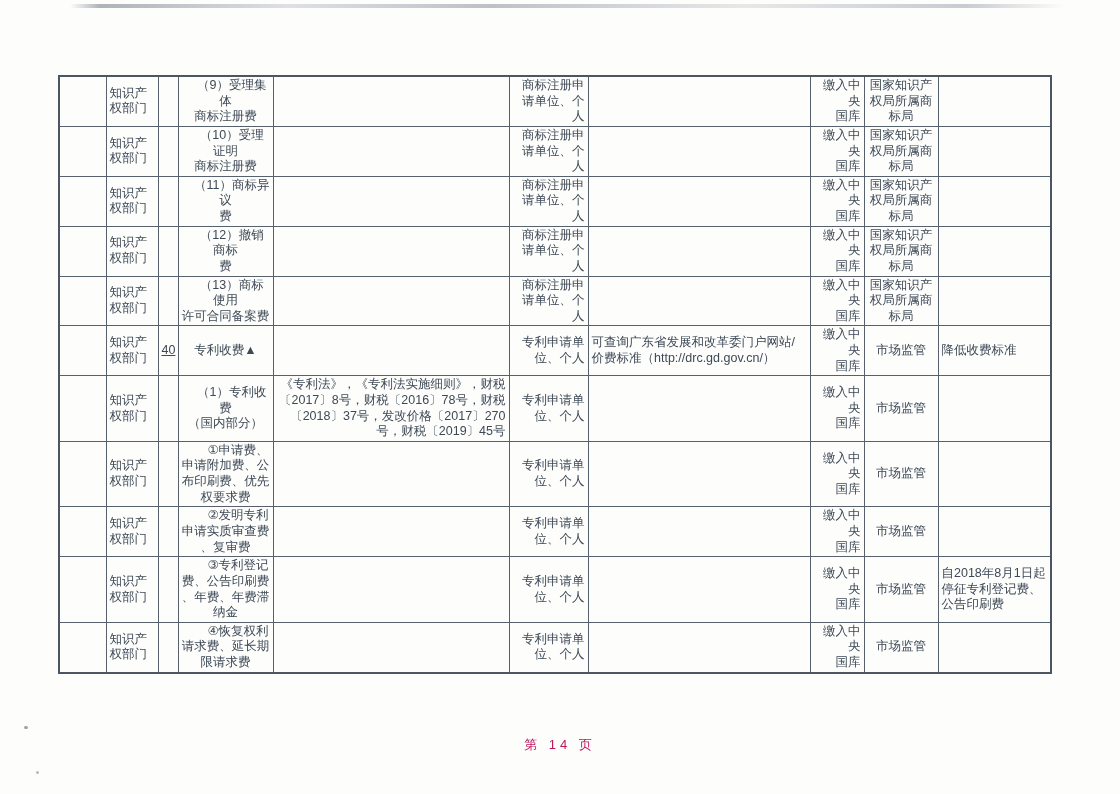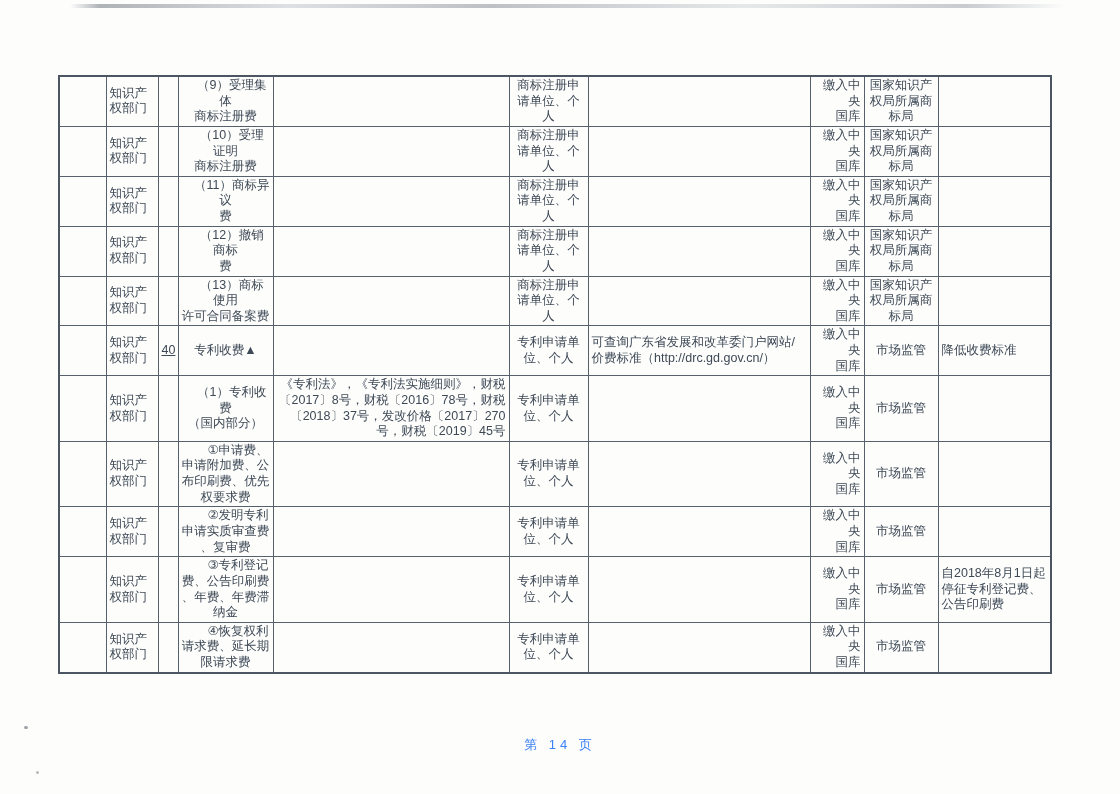--- a/index.html
+++ b/index.html
@@ -44,29 +44,29 @@
   tr.h33{height:33px} tr.h46{height:46px} tr.h47{height:47px}
   tr.h48{height:48px} tr.h50{height:50px} tr.h60{height:60px} tr.h62{height:62px}
 
   .c-seq{text-align:center;}
   .c-dept{text-align:left;white-space:pre-line;padding-left:5px;}
   .c-num{text-align:center;padding:0;text-decoration:underline;}
   .c-item{text-align:center;white-space:pre-line;line-height:1.2;padding:0 2px;margin-left:16px;}
   .c-item.ti1{text-indent:1em;}
   .c-item.ti2{text-indent:2em;}
   .c-policy{text-align:right;font-size:12px;line-height:1.28;padding:1px 4px;}
-  .c-scope{text-align:center;white-space:pre-line;padding:0 2px;}
+  .c-scope{text-align:right;white-space:pre-line;padding:0 2px;}
   .c-std{text-align:left;white-space:pre-line;font-size:11.5px;line-height:1.4;padding:1px 4px;}
   .c-fund{text-align:right;white-space:pre-line;padding-left:3px;padding-right:1px;}
   .c-unit{text-align:center;white-space:pre-line;padding-left:3px;}
   .c-note{text-align:left;font-size:12px;line-height:1.35;padding:1px 4px;}
 
   .footer{
     position:absolute;left:0;top:736px;width:1120px;
-    text-align:center;font-size:13px;color:#3b82f6;letter-spacing:4px;
+    text-align:center;font-size:13px;color:#be185d;letter-spacing:4px;
   }
 </style>
 </head>
 <body>
 
 <div class="page">
 
   <div class="smudge-top"></div>
   <div class="speck s1"></div>
   <div class="speck s2"></div>

